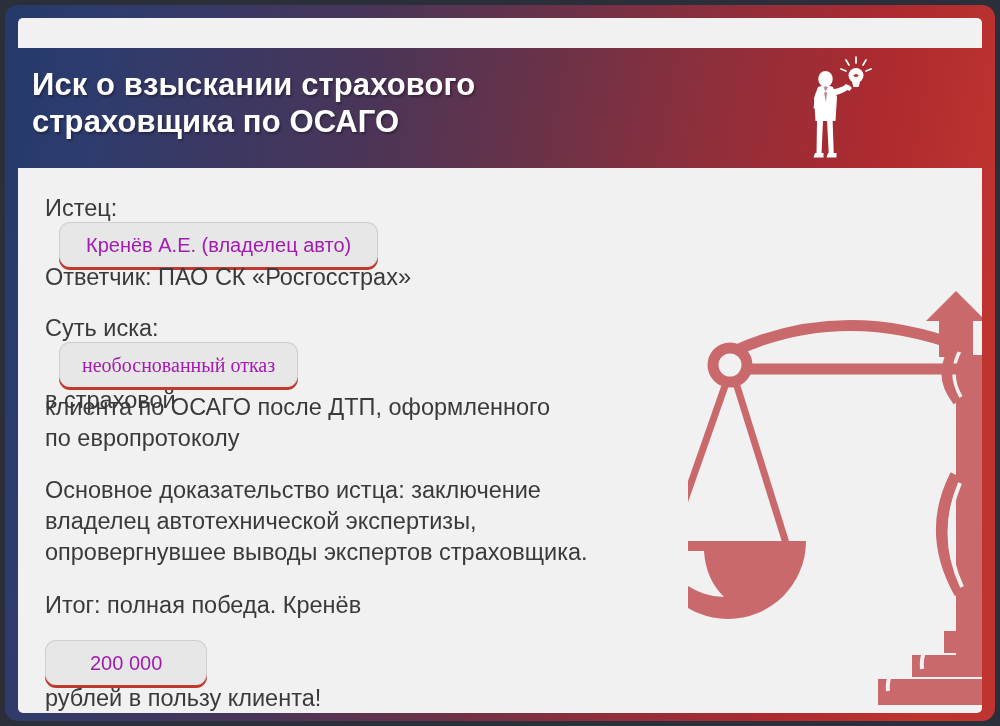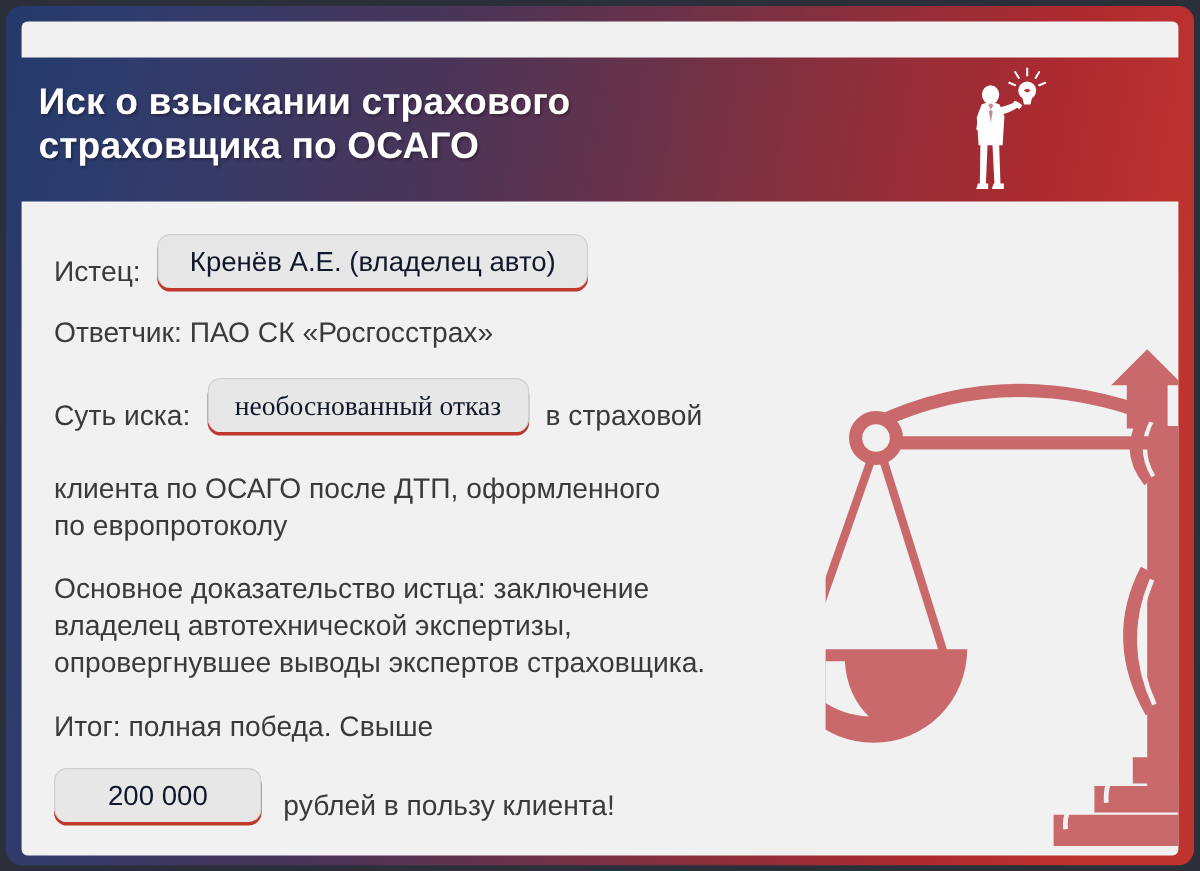--- a/index.html
+++ b/index.html
@@ -100,42 +100,43 @@
     top: 0;
     width: 964px;
     height: 545px;
     color: #3a3a3a;
     font-size: 23.5px;
   }
 
   .row {
     position: absolute;
     display: flex;
-    align-items: flex-end;
+    align-items: flex-start;
     white-space: nowrap;
+    flex-direction: column;
   }
 
   .para {
     position: absolute;
     white-space: pre-line;
     line-height: 31px;
   }
 
   
   .pill {
     display: inline-flex;
     align-items: center;
     justify-content: center;
     background: #e7e7e7;
     border: 1px solid #cfcfcf;
     border-bottom: none;
     border-radius: 11px;
     box-shadow: 0 3px 0 0 #c0392f, 0 1px 0 0 #e7e7e7;
-    color: #0f172a;
-    font-size: 23px;
+    color: #a21caf;
+    font-size: 20px;
     line-height: 1;
   }
 
   #row-plaintiff     { left: 27px; top: 27px; }
   #pill-plaintiff    { height: 45px; padding: 0 26px; margin-left: 14px; }
 
   #row-defendant     { left: 27px; top: 96px; }
 
   #row-claim         { left: 27px; top: 147px; }
   #pill-claim        { height: 45px; padding: 0 22px; margin: 0 14px; font-family: Liberation Serif, serif; }
@@ -249,21 +250,21 @@
       </div>
 
       <div class="para" id="para-claim-rest">клиента по ОСАГО после ДТП, оформленного
 по европротоколу</div>
 
       <div class="para" id="para-evidence">Основное доказательство истца: заключение
 владелец автотехнической экспертизы,
 опровергнувшее выводы экспертов страховщика.</div>
 
       <div class="row" id="row-result">
-        <span>Итог: полная победа. Свыше</span>
+        <span>Итог: полная победа. Кренёв</span>
       </div>
 
       <div class="row" id="row-amount">
         <span class="pill" id="pill-amount">200 000</span>
         <span>рублей в пользу клиента!</span>
       </div>
 
     </div>
   </div>
 </div>

